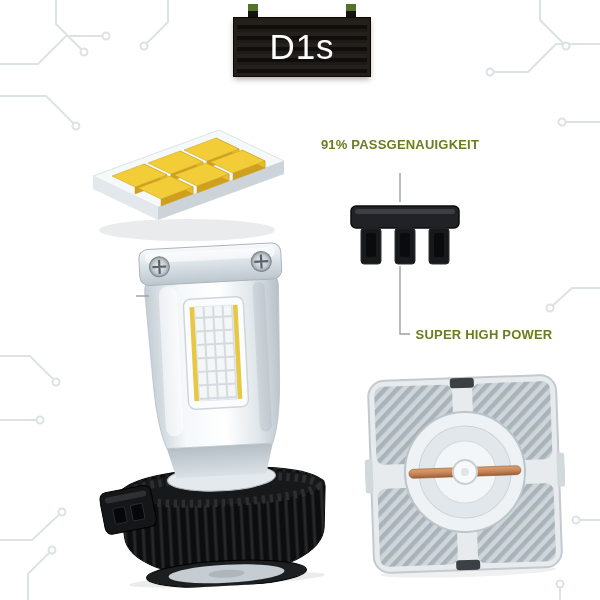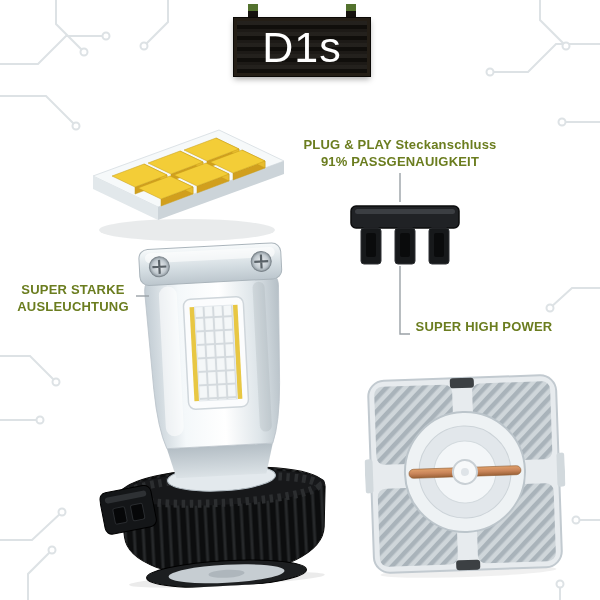--- a/index.html
+++ b/index.html
@@ -13,21 +13,21 @@
   .post-cap { position:absolute; top:0; left:0; right:0; height:7px; background:var(--post-green,#53722e); }
   .plate {
     position:absolute; left:234px; top:18px; width:136px; height:58px;
     background-color:var(--plate-bg,#16130f);
     background-image:repeating-linear-gradient(180deg,
       rgba(255,255,255,0.06) 0 4px, rgba(0,0,0,0.28) 4px 8px, rgba(255,255,255,0.03) 8px 11px);
     border:3px solid #241e16;
     box-shadow:0 0 0 1px #0b0906, 0 3px 6px rgba(0,0,0,0.35);
     display:flex; align-items:center; justify-content:center;
   }
-  .plate-label { color:var(--plate-text,#ffffff); font-size:43px; letter-spacing:1px; font-weight:400; }
+  .plate-label { color:var(--plate-text,#ffffff); font-size:35px; letter-spacing:1px; font-weight:400; }
 
   
   .callout { position:absolute; text-align:center; font-weight:bold; font-size:13px;
              line-height:1.32; color:var(--accent,#6b7d1f); letter-spacing:0.2px; }
   .callout span { display:block; }
 
   .rot-neg3 { transform:rotate(-3deg); }
   .rot-neg2 { transform:rotate(-2deg); }
   svg { display:block; }
   .overlay { pointer-events:none; }
@@ -237,25 +237,20 @@
   </svg>
 
   <svg class="abs overlay" width="600" height="600" viewBox="0 0 600 600" style="left:0;top:0;">
     <g stroke="#9aa1a6" stroke-width="1.4" fill="none">
       <path d="M400,173 V202"></path>
       <path d="M400,266 V334 H410"></path>
       <path d="M136,296 H149"></path>
     </g>
   </svg>
 
-  <div class="callout" style="left:6px; top:281px; width:134px;">
-    <span>SUPER STARKE</span>
-    <span>AUSLEUCHTUNG</span>
-  </div>
   <div class="callout" style="left:300px; top:136px; width:200px;">
-    <span>PLUG &amp; PLAY Steckanschluss</span>
     <span>91% PASSGENAUIGKEIT</span>
   </div>
-  <div class="callout" style="left:398px; top:318px; width:172px;">
+  <div class="callout" style="left:398px; top:326px; width:172px;">
     <span>SUPER HIGH POWER</span>
   </div>
 
 </div>
 
 </body></html>

